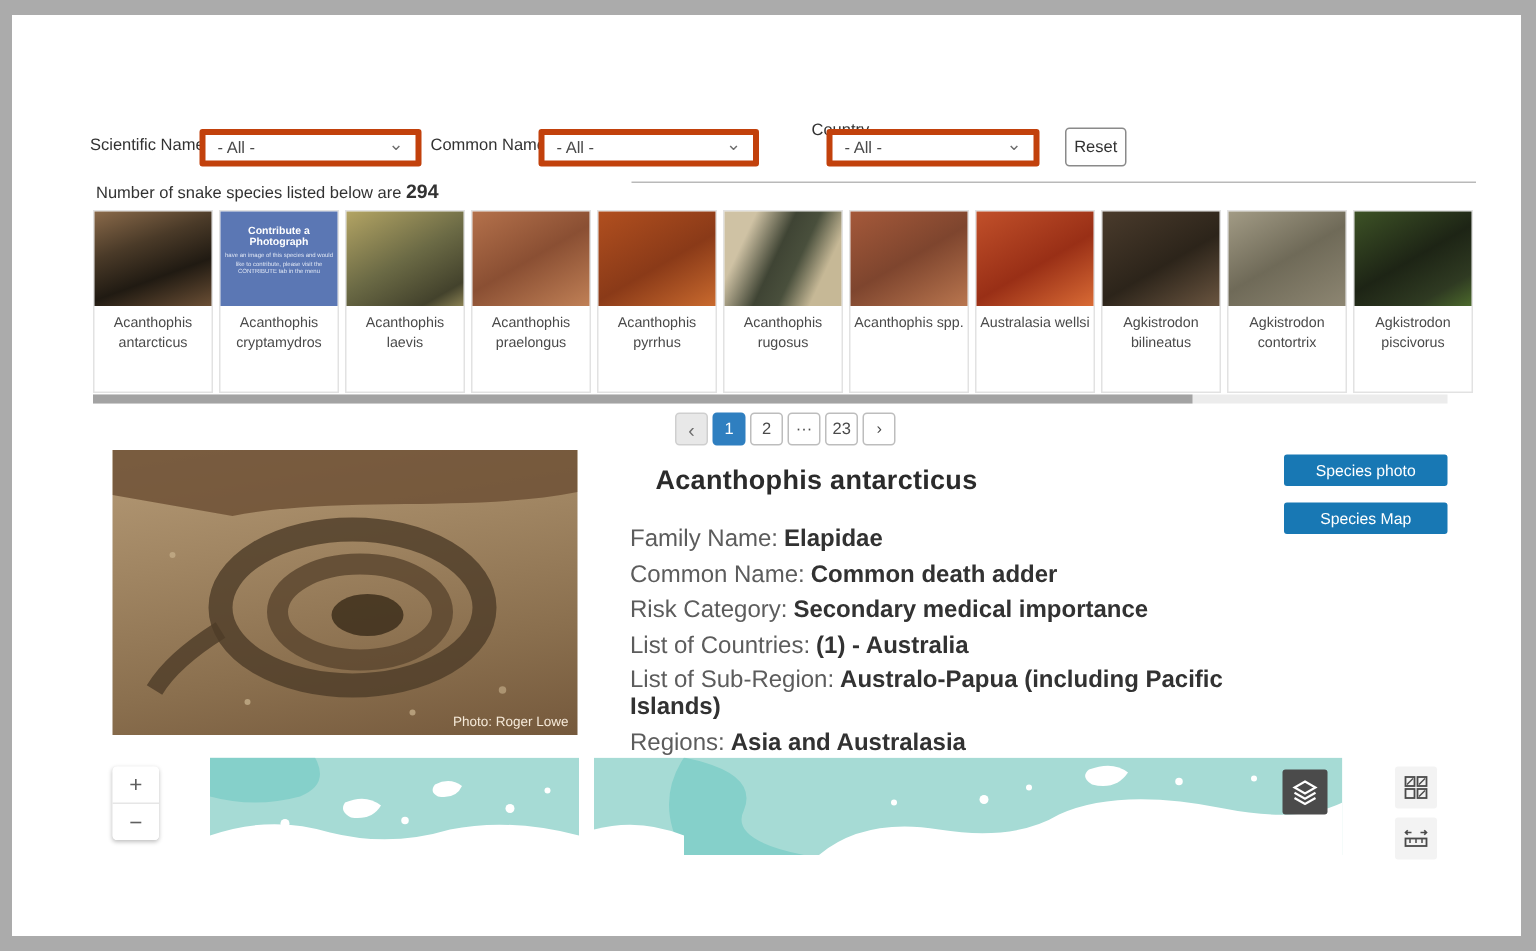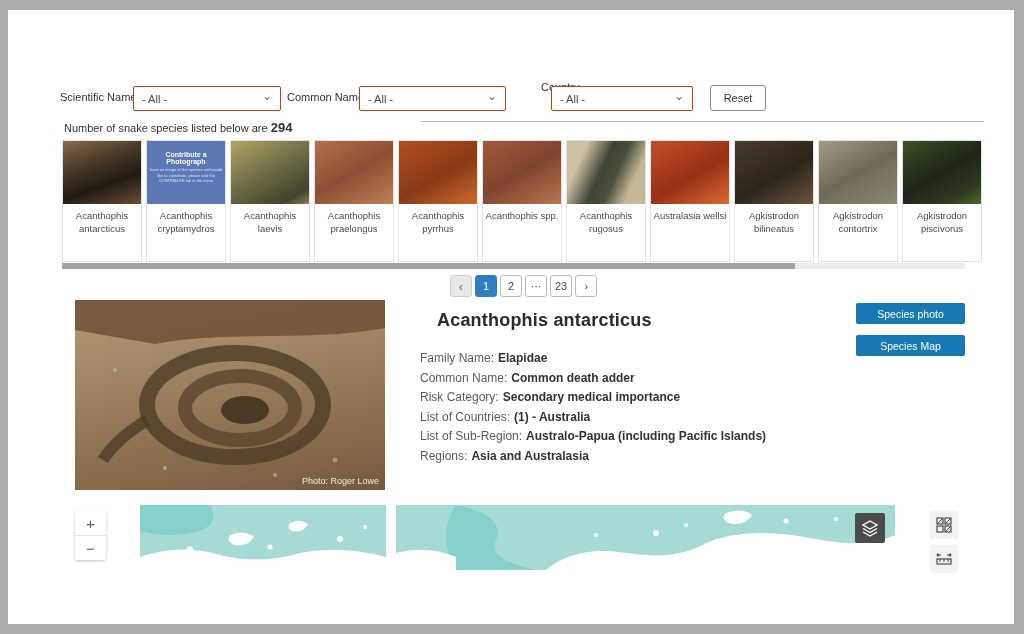--- a/index.html
+++ b/index.html
@@ -3,25 +3,25 @@
 <meta charset="utf-8">
 <style>
   * { box-sizing: border-box; margin: 0; padding: 0; }
   body { font-family: "Liberation Sans", sans-serif; background:#888; }
   .frame { position:relative; width:1024px; height:634px; background:#ababab; overflow:hidden; }
   .page  { position:absolute; left:8px; top:10px; width:1006px; height:614px; background:#fff; overflow:hidden; }
   .abs { position:absolute; }
 
   
   .flabel { font-size:11px; color:#323232; }
-  .select { height:25px; border:1px solid #c2410c; border-radius:2px; background:#fff;
+  .select { height:25px; border:4px solid #c2410c; border-radius:2px; background:#fff;
             display:flex; align-items:center; justify-content:space-between;
             padding:0 8px; font-size:11px; color:#4a4a4a; cursor:pointer; }
   .chev { color:#6e6e6e; font-size:12px; line-height:8px; transform:translateY(-3px); }
-  .reset-btn { height:26px; width:56px; border:1px solid #8a8a8a; border-radius:3px; background:#fff;
+  .reset-btn { height:26px; width:41px; border:1px solid #8a8a8a; border-radius:3px; background:#fff;
                font-size:11px; color:#323232; cursor:pointer; font-family:inherit; }
 
   .count-line { font-size:11px; color:#323232; }
   .count-line b { font-size:13px; }
   .hr-line { height:1px; background:#b9b9b9; }
 
   
   .carousel { position:absolute; left:62px; top:140px; width:944px; height:124px;
               display:flex; overflow:hidden; }
   .card { flex:0 0 80px; margin-right:4px; height:122px; background:#fff;
@@ -53,21 +53,21 @@
   .pbtn.arrow { border-color:#cfcfcf; background:#e8e8e8; color:#6e6e6e; font-size:13px; }
   .pbtn.next  { background:#fff; color:#4a4a4a; }
   .pbtn.active { background:#2f7fc0; border-color:#2f7fc0; color:#fff; }
 
   
   .photo { left:75px; top:300px; width:310px; height:190px;
            background:linear-gradient(170deg,#b59a76 0%,#a08562 35%,#8a6f4e 70%,#75593c 100%); }
   .photo-credit { position:absolute; right:6px; bottom:4px; color:#f5e9d8; font-size:9px; }
   .d-title { font-size:18px; font-weight:600; color:#2b2b2b; letter-spacing:.2px; }
   .fields { left:420px; top:351px; width:430px; }
-  .frow { font-size:12px; color:#5c5c5c; margin-bottom:5.5px; }
+  .frow { font-size:16px; color:#5c5c5c; margin-bottom:5.5px; }
   .frow b { color:#323232; margin-left:4px; }
   .pop-line { font-size:11px; color:#5c5c5c; margin-top:1px; }
   .pop-line b { color:#323232; }
   .blue-btn { width:109px; height:21px; background:#1878b4; color:#fff; border:none; border-radius:2px;
               font-size:10.5px; font-family:inherit; cursor:pointer; }
 
   
   .zoomctl { left:75px; top:511px; width:31px; height:49px; background:#fff; border-radius:3px;
              box-shadow:0 1px 3px rgba(0,0,0,.25); overflow:hidden; }
   .zbtn { width:100%; height:24px; background:#fff; border:none; color:#5f5f5f; font-size:15px;
@@ -125,26 +125,26 @@
     </div>
     <div class="card">
       <div class="thumb t4"></div>
       <div class="cname">Acanthophis praelongus</div>
     </div>
     <div class="card">
       <div class="thumb t5"></div>
       <div class="cname">Acanthophis pyrrhus</div>
     </div>
     <div class="card">
+      <div class="thumb t6"></div>
+      <div class="cname">Acanthophis rugosus</div>
+    </div>
+    <div class="card">
       <div class="thumb t7"></div>
       <div class="cname">Acanthophis spp.</div>
-    </div>
-    <div class="card">
-      <div class="thumb t6"></div>
-      <div class="cname">Acanthophis rugosus</div>
     </div>
     <div class="card">
       <div class="thumb t8"></div>
       <div class="cname">Australasia wellsi</div>
     </div>
     <div class="card">
       <div class="thumb t9"></div>
       <div class="cname">Agkistrodon bilineatus</div>
     </div>
     <div class="card">

